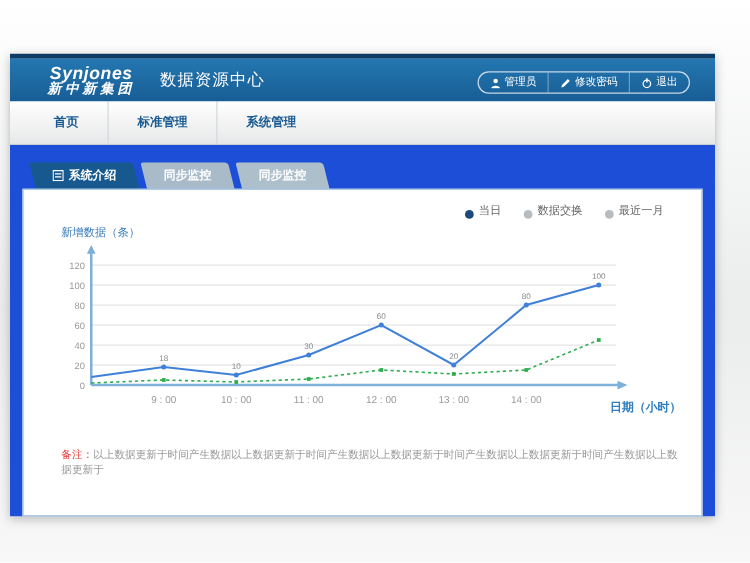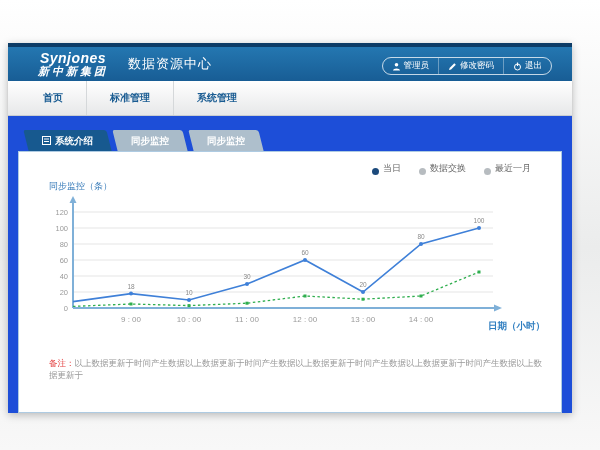--- a/index.html
+++ b/index.html
@@ -144,21 +144,21 @@
         <div class="filter">
           <span class="radio-dot"></span>
           <span>数据交换</span>
         </div>
         <div class="filter">
           <span class="radio-dot"></span>
           <span>最近一月</span>
         </div>
       </div>
 
-      <div class="y-axis-title">同步监控（条）</div>
+      <div class="y-axis-title">新增数据（条）</div>
 
       <div class="chart-wrap">
         <svg id="chart" width="470" height="148" viewBox="0 0 470 148">
             <text x="25" y="116" text-anchor="end" font-size="7.5" fill="#9a9a9a">0</text>
             <line x1="30" y1="97" x2="450" y2="97" stroke="#e5e5e5" stroke-width="1"></line>
             <text x="25" y="100" text-anchor="end" font-size="7.5" fill="#9a9a9a">20</text>
             <line x1="30" y1="81" x2="450" y2="81" stroke="#e5e5e5" stroke-width="1"></line>
             <text x="25" y="84" text-anchor="end" font-size="7.5" fill="#9a9a9a">40</text>
             <line x1="30" y1="65" x2="450" y2="65" stroke="#e5e5e5" stroke-width="1"></line>
             <text x="25" y="68" text-anchor="end" font-size="7.5" fill="#9a9a9a">60</text>

